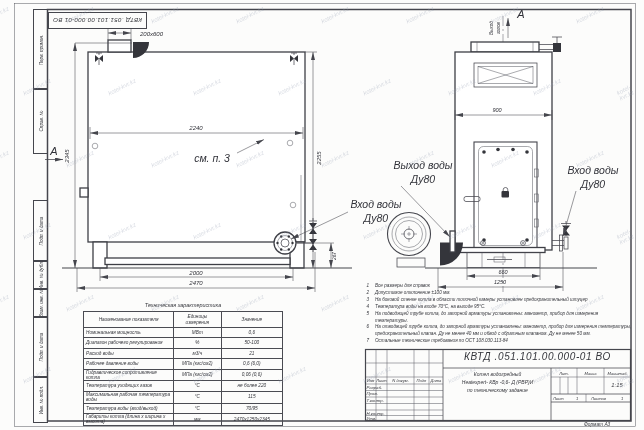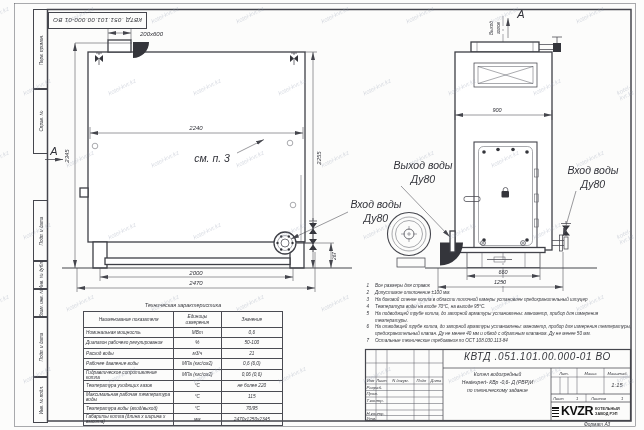--- a/index.html
+++ b/index.html
@@ -414,28 +414,20 @@
     <div>по техническому задание</div>
   </div>
   <div class="tb small4" style="left:551px;top:370.5px;width:26px;text-align:center;">Лит.</div>
   <div class="tb small4" style="left:577px;top:370.5px;width:27px;text-align:center;">Масса</div>
   <div class="tb small4" style="left:604px;top:370.5px;width:26px;text-align:center;">Масштаб</div>
   <div class="tb" style="left:604px;top:382px;width:26px;text-align:center;font-size:5.8px;">1:15</div>
   <div class="tb small4" style="left:553px;top:395.8px;">Лист</div>
   <div class="tb small4" style="left:576px;top:395.8px;">1</div>
   <div class="tb small4" style="left:591px;top:395.8px;">Листов</div>
   <div class="tb small4" style="left:621px;top:395.8px;">1</div>
-  <div class="abs ov logo-row">
-    <div class="logo-stripes"></div>
-    <div class="logo-txt">KVZR</div>
-    <div class="company">
-      <div>КОТЕЛЬНЫЙ</div>
-      <div>ЗАВОД РЭП</div>
-    </div>
-  </div>
   <div class="abs ov fmt">Формат А3</div>
 
   <div id="wm" class="wm-layer">
       <span style="left: -20px; top: 12px;">kotel-kvr.kz</span>
       <span style="left: 65px; top: 12px;">kotel-kvr.kz</span>
       <span style="left: 150px; top: 12px;">kotel-kvr.kz</span>
       <span style="left: 235px; top: 12px;">kotel-kvr.kz</span>
       <span style="left: 320px; top: 12px;">kotel-kvr.kz</span>
       <span style="left: 405px; top: 12px;">kotel-kvr.kz</span>
       <span style="left: 490px; top: 12px;">kotel-kvr.kz</span>

